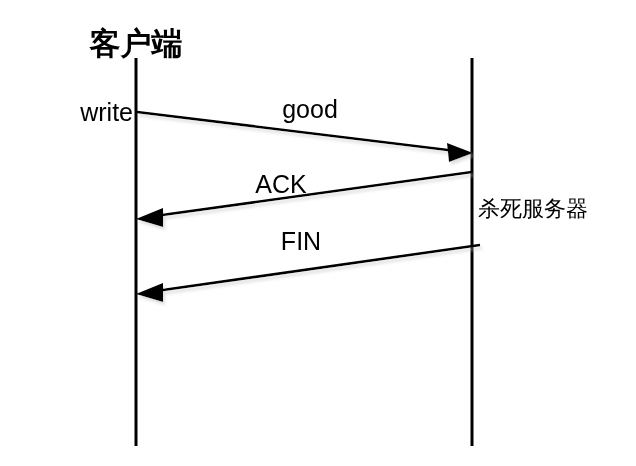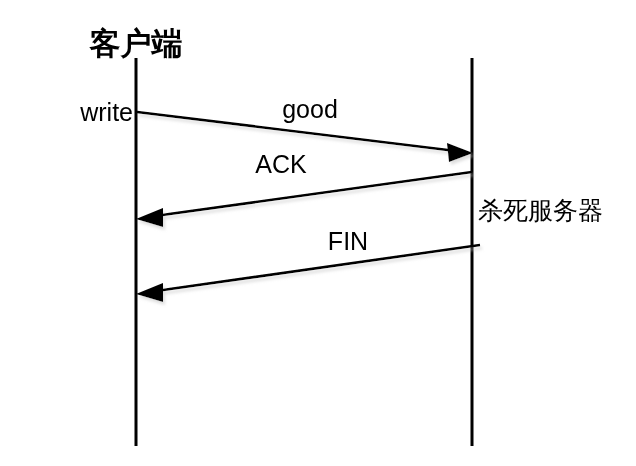--- a/index.html
+++ b/index.html
@@ -43,21 +43,21 @@
   }
   .msg-label {
     font-size: 25px;
     transform: translateX(-50%);
   }
   .side-label-right-aligned {
     font-size: 25px;
     transform: translateX(-100%);
   }
   .side-label-left-aligned {
-    font-size: 25px;
+    font-size: 22px;
   }
 </style>
 </head>
 <body>
 
 <div id="canvas">
 
   <svg id="diagram-svg" viewBox="0 0 636 466" xmlns="http://www.w3.org/2000/svg">
     <defs>
       <filter id="softshadow" x="-20%" y="-20%" width="160%" height="200%">
@@ -89,22 +89,22 @@
       <line x1="480" y1="245" x2="156" y2="291" stroke="#000000" stroke-width="2.6" stroke-linecap="butt"></line>
       <polygon points="136,294 163,283 163,302" fill="#000000"></polygon>
     </g>
   </svg>
 
   <div class="txt participant-title" style="left:136px; top:28px;">客户端</div>
 
 
   <div class="txt msg-label" style="left:310px; top:97px;">good</div>
 
-  <div class="txt msg-label" style="left:281px; top:152px;">ACK</div>
+  <div class="txt msg-label" style="left:281px; top:172px;">ACK</div>
 
-  <div class="txt msg-label" style="left:301px; top:229px;margin-left:47px;">FIN</div>
+  <div class="txt msg-label" style="left:301px; top:229px;">FIN</div>
 
   <div class="txt side-label-right-aligned" style="left:133px; top:100px;">write</div>
 
   <div class="txt side-label-left-aligned" style="left:478px; top:198px;">杀死服务器</div>
 
 
 </div>
 
 </body></html>

